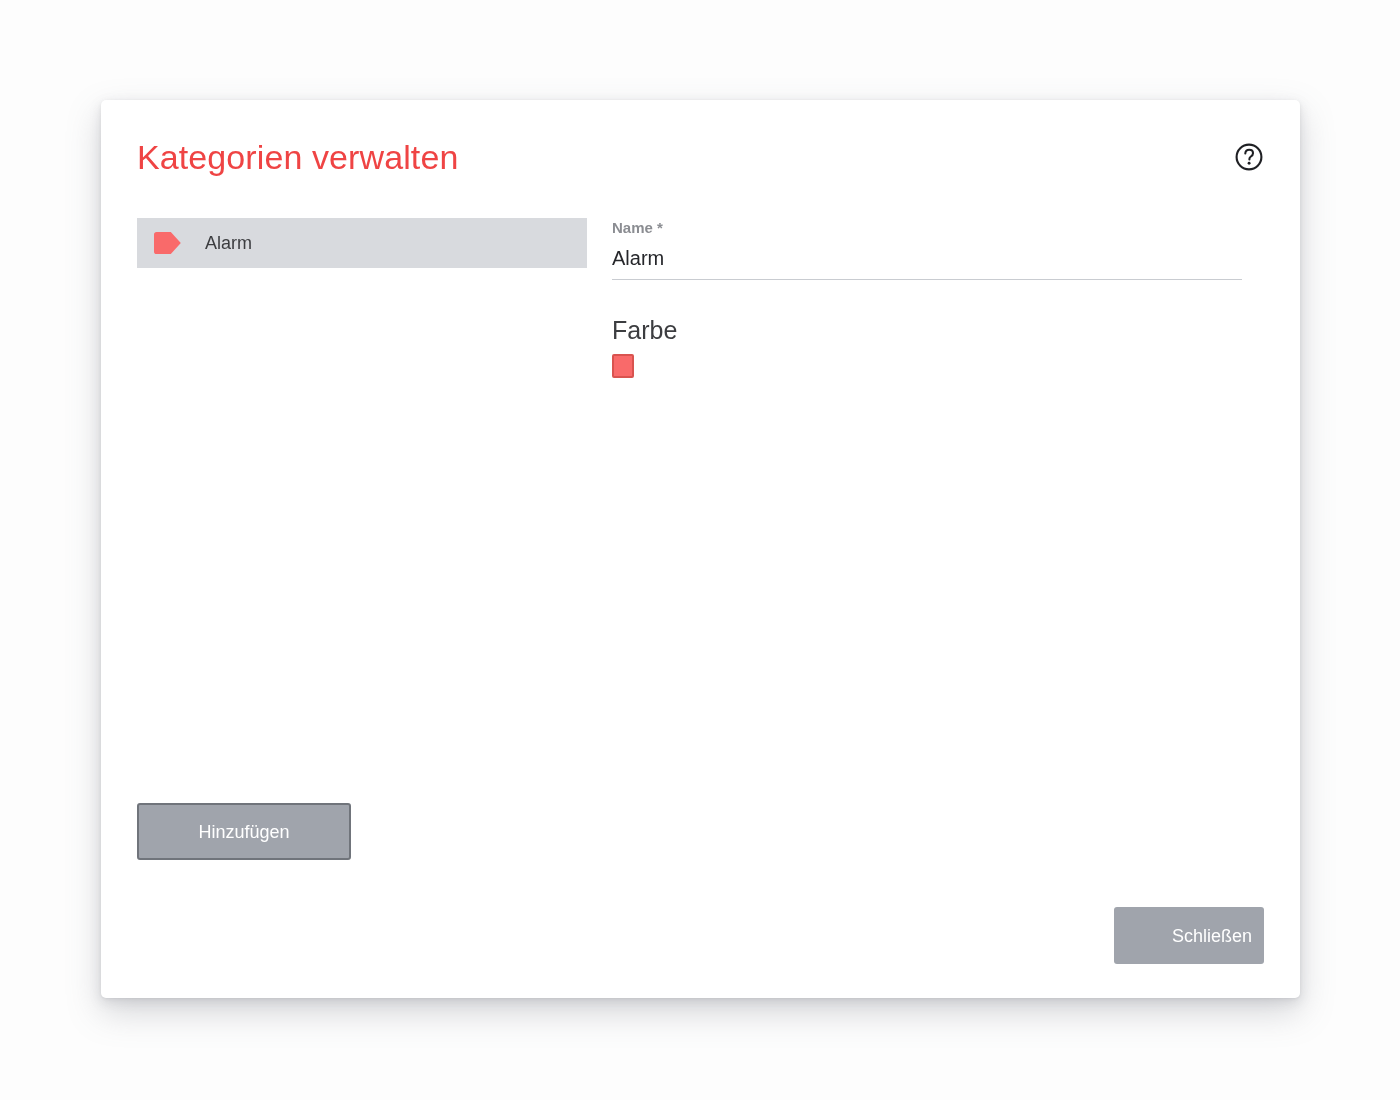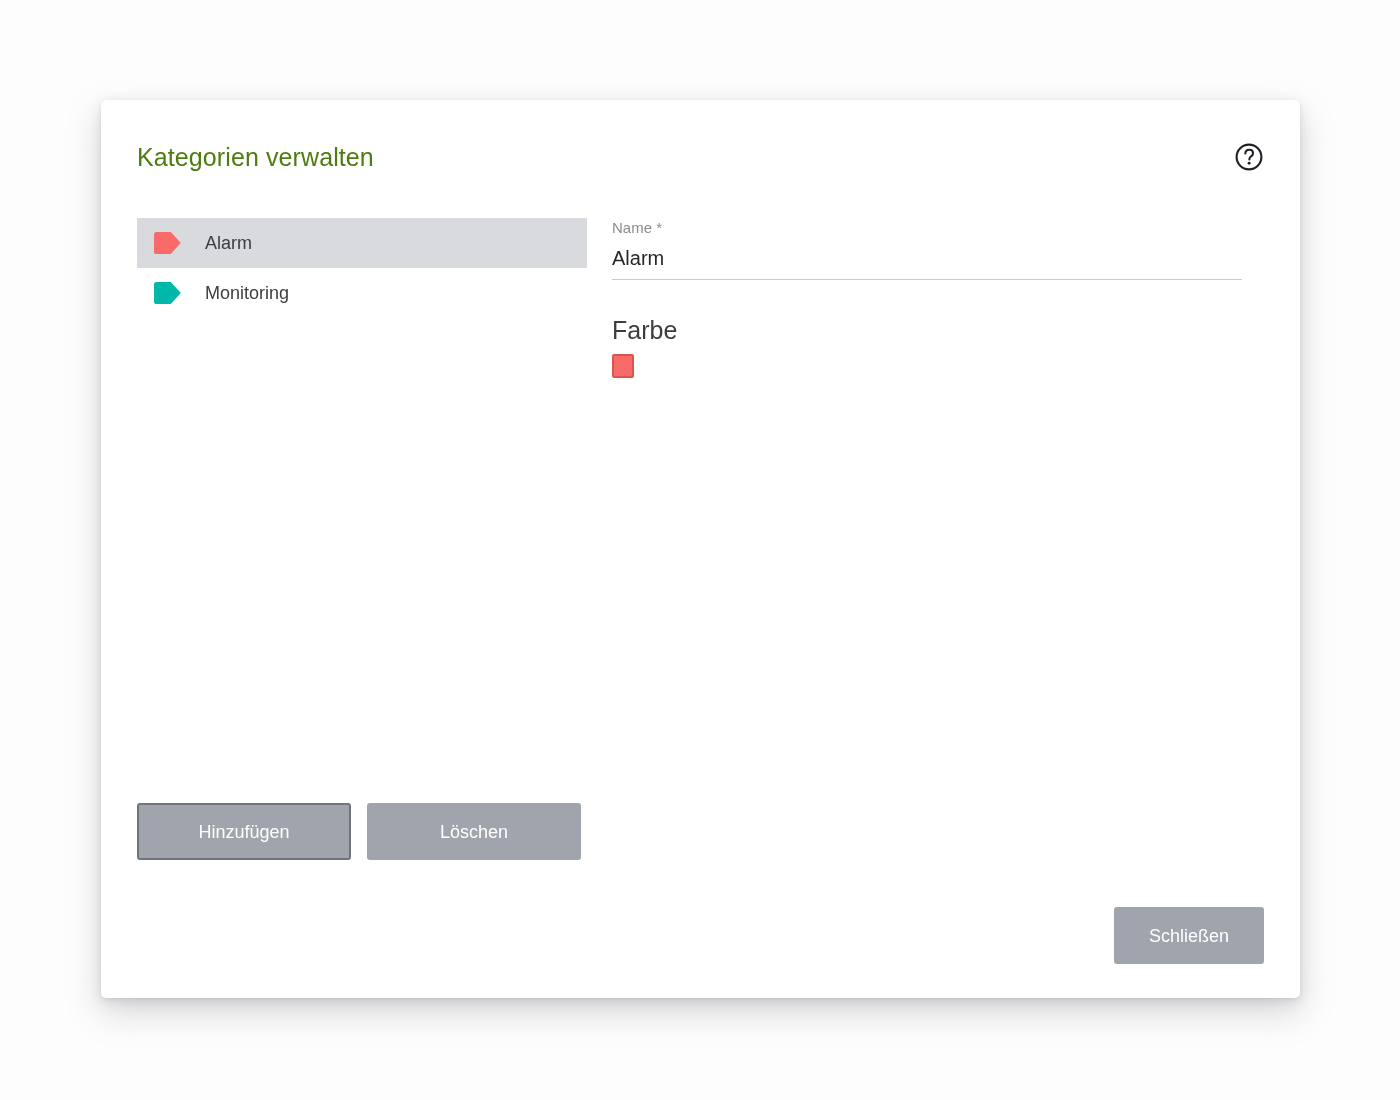--- a/index.html
+++ b/index.html
@@ -28,23 +28,23 @@
                 0 4px 12px rgba(120,124,132,0.18),
                 0 1px 3px rgba(120,124,132,0.14);
     box-sizing: border-box;
   }
 
   
   .dialog-title {
     position: absolute;
     left: 36px;
     top: 40px;
-    font-size: 25px;
+    font-size: 34px;
     line-height: 34px;
-    color: #4d7c0f;
+    color: #ef4444;
     letter-spacing: 0.1px;
     white-space: nowrap;
   }
   .help-icon {
     position: absolute;
     right: 36px;
     top: 42px;
     width: 30px;
     height: 30px;
     cursor: pointer;
@@ -89,20 +89,21 @@
     position: absolute;
     left: 511px;
     top: 118px;
     width: 630px;
   }
   .field-label {
     font-size: 15px;
     color: #8b8d92;
     line-height: 19px;
     white-space: nowrap;
+    font-weight: bold;
   }
   .field-value {
     margin-top: 9px;
     font-size: 20px;
     color: #26272b;
     line-height: 25px;
     min-height: 25px;
     white-space: nowrap;
   }
   .field-underline {
@@ -181,46 +182,37 @@
       <span class="tag-swatch">
         <svg width="28" height="22" viewBox="0 0 28 22">
           <path d="M0 2.6A2.6 2.6 0 0 1 2.6 0h14.2l10 11-10 11H2.6A2.6 2.6 0 0 1 0 19.4Z" fill="#f96a6a"></path>
         </svg>
       </span>
       <span class="category-label">Alarm</span>
     </div>
 
 
 
-    <div class="category-row">
-      <span class="tag-swatch">
-        <svg width="28" height="22" viewBox="0 0 28 22">
-          <path d="M0 2.6A2.6 2.6 0 0 1 2.6 0h14.2l10 11-10 11H2.6A2.6 2.6 0 0 1 0 19.4Z" fill="#00b8a9"></path>
-        </svg>
-      </span>
-      <span class="category-label">Monitoring</span>
-    </div>
 
   </div>
 
   <div class="form-panel">
 
     <div class="field-label">Name *</div>
 
     <div class="field-value" title="Name">Alarm</div>
 
     <div class="field-underline"></div>
 
     <div class="color-block">
       <div class="color-section-label">Farbe</div>
       <div class="color-chip" style="background: rgb(249, 106, 106); border-color: rgb(217, 83, 79);"></div>
     </div>
 
   </div>
 
   <div class="action-bar">
     <button class="btn btn-add focused" style="background: rgb(160, 164, 172); border-color: rgb(112, 116, 123);">Hinzufügen</button>
-    <button class="btn btn-delete" style="background: rgb(160, 164, 172);">Löschen</button>
-  </div>
-
-  <button class="btn btn-close" style="background: rgb(160, 164, 172);">Schließen</button>
+  </div>
+
+  <button class="btn btn-close" style="background: rgb(160, 164, 172); text-align: right;">Schließen</button>
 
 </div>
 
 </body></html>

